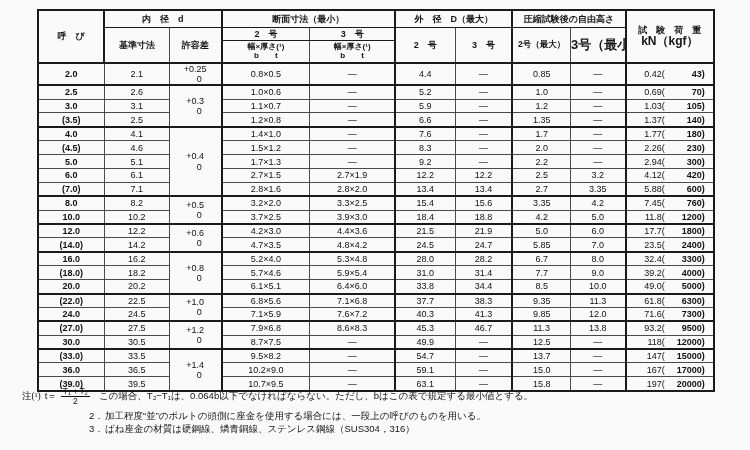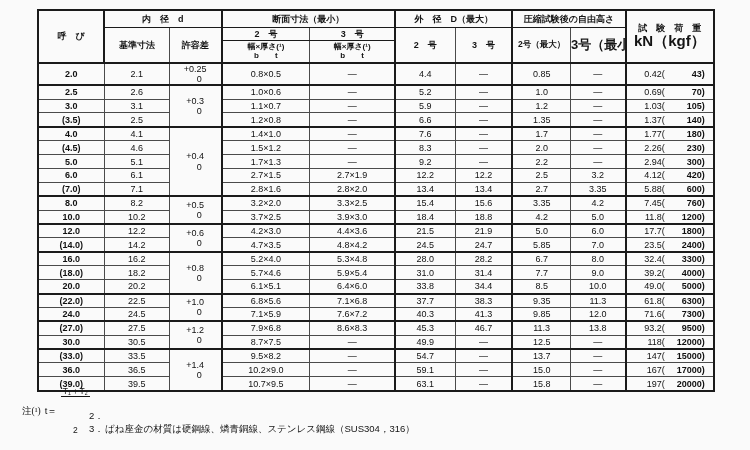--- a/index.html
+++ b/index.html
@@ -23,21 +23,21 @@
   .tol-plus{display:block;font-size:9px;}
   .tol-zero{display:block;font-size:9px;margin-left:8px;}
   .load{display:flex;justify-content:center;align-items:center;}
   .kn{display:inline-block;width:30px;text-align:right;}
   .kn::after{content:"(";}
   .kgf{display:inline-block;width:40px;text-align:right;font-weight:bold;}
   .kgf::after{content:")";}
   
   .note{position:absolute;left:22px;top:387px;font-size:9.5px;display:flex;align-items:center;}
   .note .pre{margin-right:4px;font-family:Liberation Serif, serif;}
-  .frac{display:inline-flex;flex-direction:column;align-items:center;font-size:8.5px;line-height:1.1;margin:0 4px;gap:29px;}
+  .frac{display:inline-flex;flex-direction:column;align-items:center;font-size:8.5px;line-height:1.1;margin:0 4px;}
   .frac .num{border-bottom:1px solid #141414;padding:0 2px;}
   .note .txt{margin-left:5px;}
   .remarks{position:absolute;left:55px;top:409px;font-size:9.5px;line-height:1.42;}
   .rem-row{display:flex;}
   .rem-label{width:34px;font-weight:normal;}
   .rem-no{width:16px;}
   .rem-row .sp{width:34px;}
 </style>
 </head>
 <body>
@@ -58,21 +58,21 @@
     </colgroup>
     <thead>
       <tr class="hr1">
         <th rowspan="3" class="maj">呼　び</th>
         <th colspan="2" class="maj">内　径　d</th>
         <th colspan="2" class="maj">断面寸法（最小）</th>
         <th colspan="2" class="maj">外　径　D（最大）</th>
         <th colspan="2" class="maj">圧縮試験後の自由高さ</th>
         <th rowspan="3">
           <span class="subhd" style="font-size:9px">試　験　荷　重</span>
-          <span class="subhd" style="font-size:15px">kN（kgf）</span>
+          <span class="subhd" style="font-size:12px">kN（kgf）</span>
         </th>
       </tr>
       <tr class="hr2">
         <th rowspan="2">基準寸法</th>
         <th rowspan="2" class="maj">許容差</th>
         <th>2　号</th>
         <th class="maj">3　号</th>
         <th rowspan="2">2　号</th>
         <th rowspan="2" class="maj">3　号</th>
         <th rowspan="2" style="font-size:8.5px">2号（最大）</th>
@@ -498,25 +498,27 @@
   </table>
 </div>
 
 <div class="note">
   <span class="pre">注(¹)</span>
   <span>t＝</span>
   <span class="frac">
     <span class="num">T₁＋T₂</span>
     <span class="den">2</span>
   </span>
+  <span class="txt">この場合、T₂−T₁は、0.064b以下でなければならない。ただし、bはこの表で規定する最小値とする。</span>
 </div>
 
 <div class="remarks">
   <div class="rem-row">
     <span class="sp"></span>
     <span class="rem-no">2．</span>
+    <span>加工程度“並”のボルトの頭側に座金を使用する場合には、一段上の呼びのものを用いる。</span>
   </div>
   <div class="rem-row">
     <span class="sp"></span>
     <span class="rem-no">3．</span>
     <span>ばね座金の材質は硬鋼線、燐青銅線、ステンレス鋼線（SUS304，316）</span>
   </div>
 </div>
 
 </body></html>

